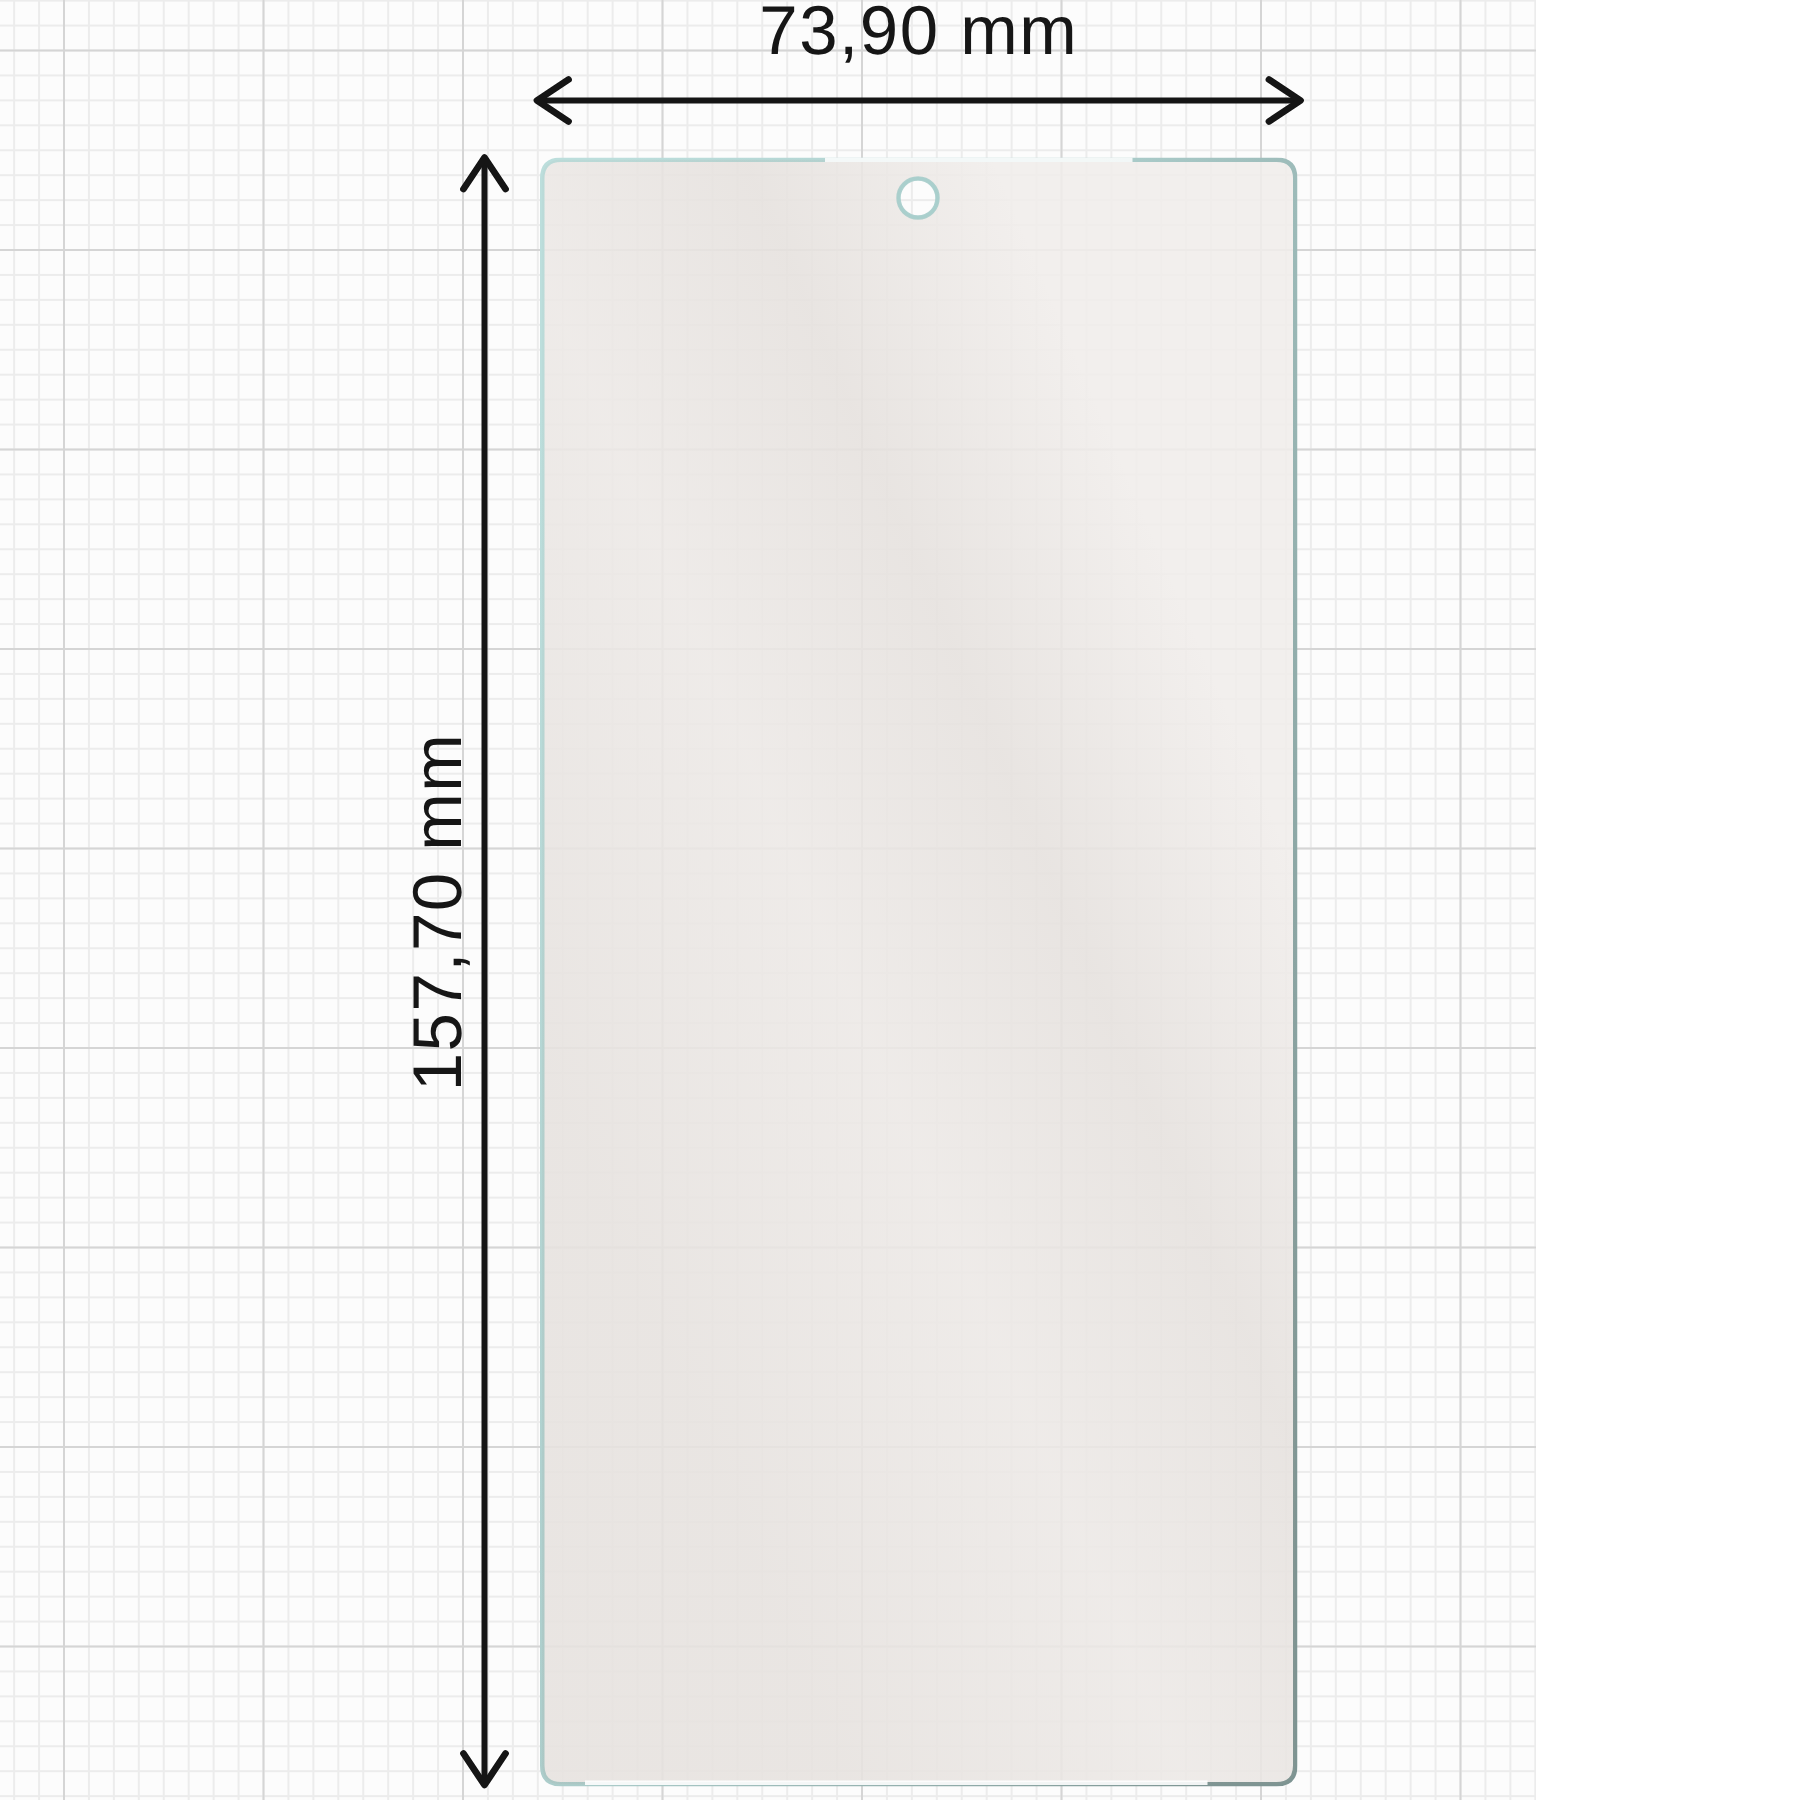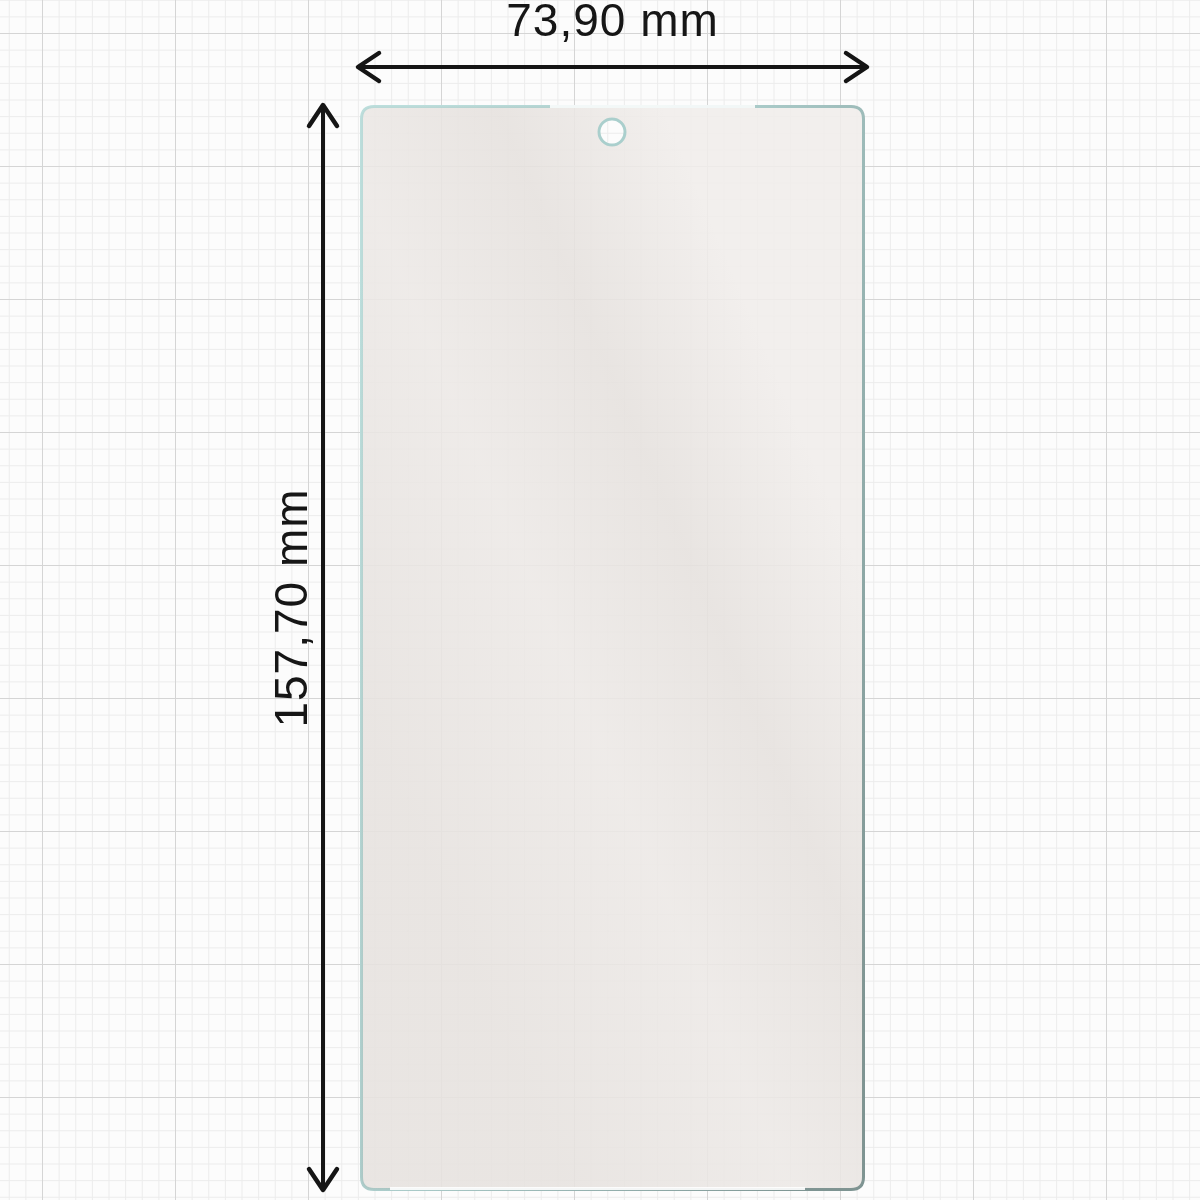--- a/index.html
+++ b/index.html
@@ -5,21 +5,21 @@
   html, body {
     margin: 0;
     padding: 0;
     width: 1200px;
     height: 1200px;
     overflow: hidden;
     font-family: "Liberation Sans", "DejaVu Sans", sans-serif;
   }
   .stage {
     position: relative;
-    width: 1200px;
+    width: 1024px;
     height: 1200px;
     background: #fcfcfc;
   }
   
   .grid-bg {
     position: absolute;
     inset: 0;
     background-color: #fcfcfc;
     background-image:
       linear-gradient(to right, #d5d5d5 1.4px, transparent 1.4px),

